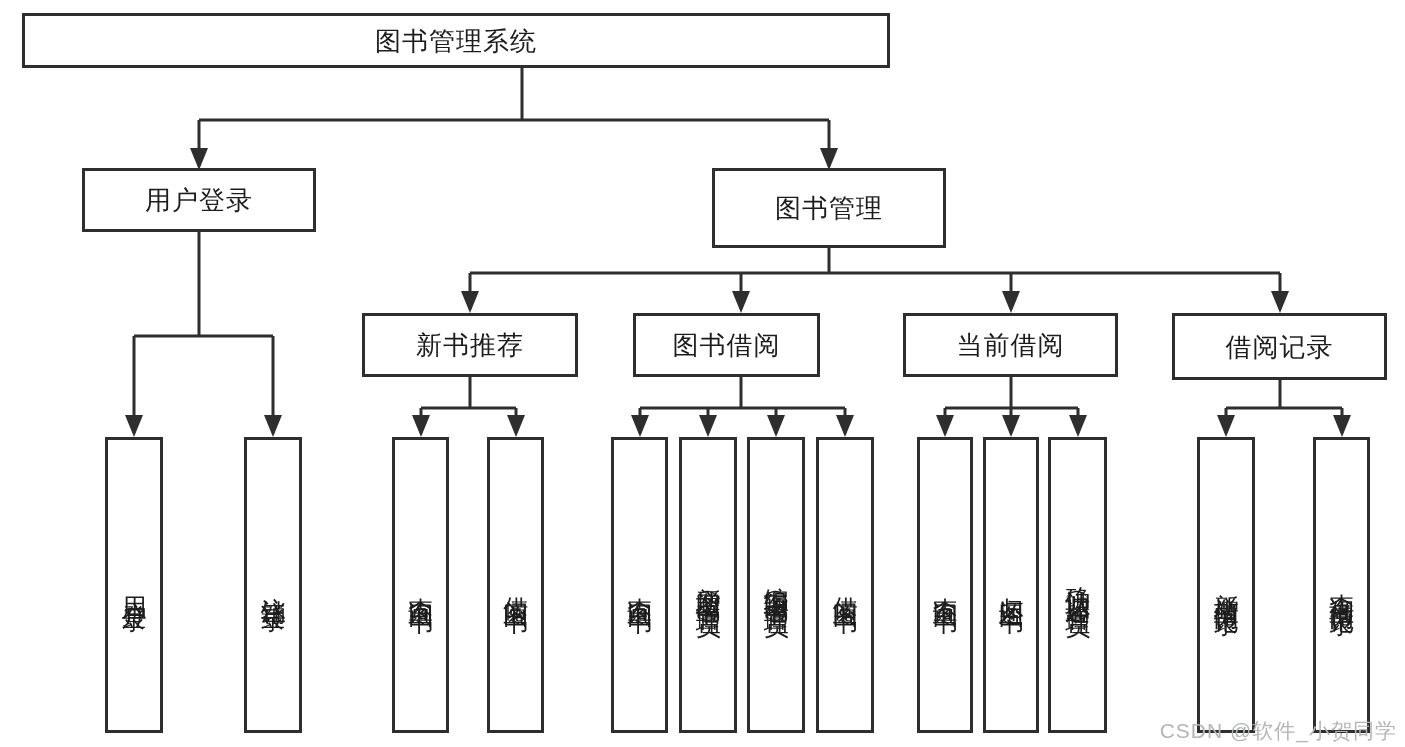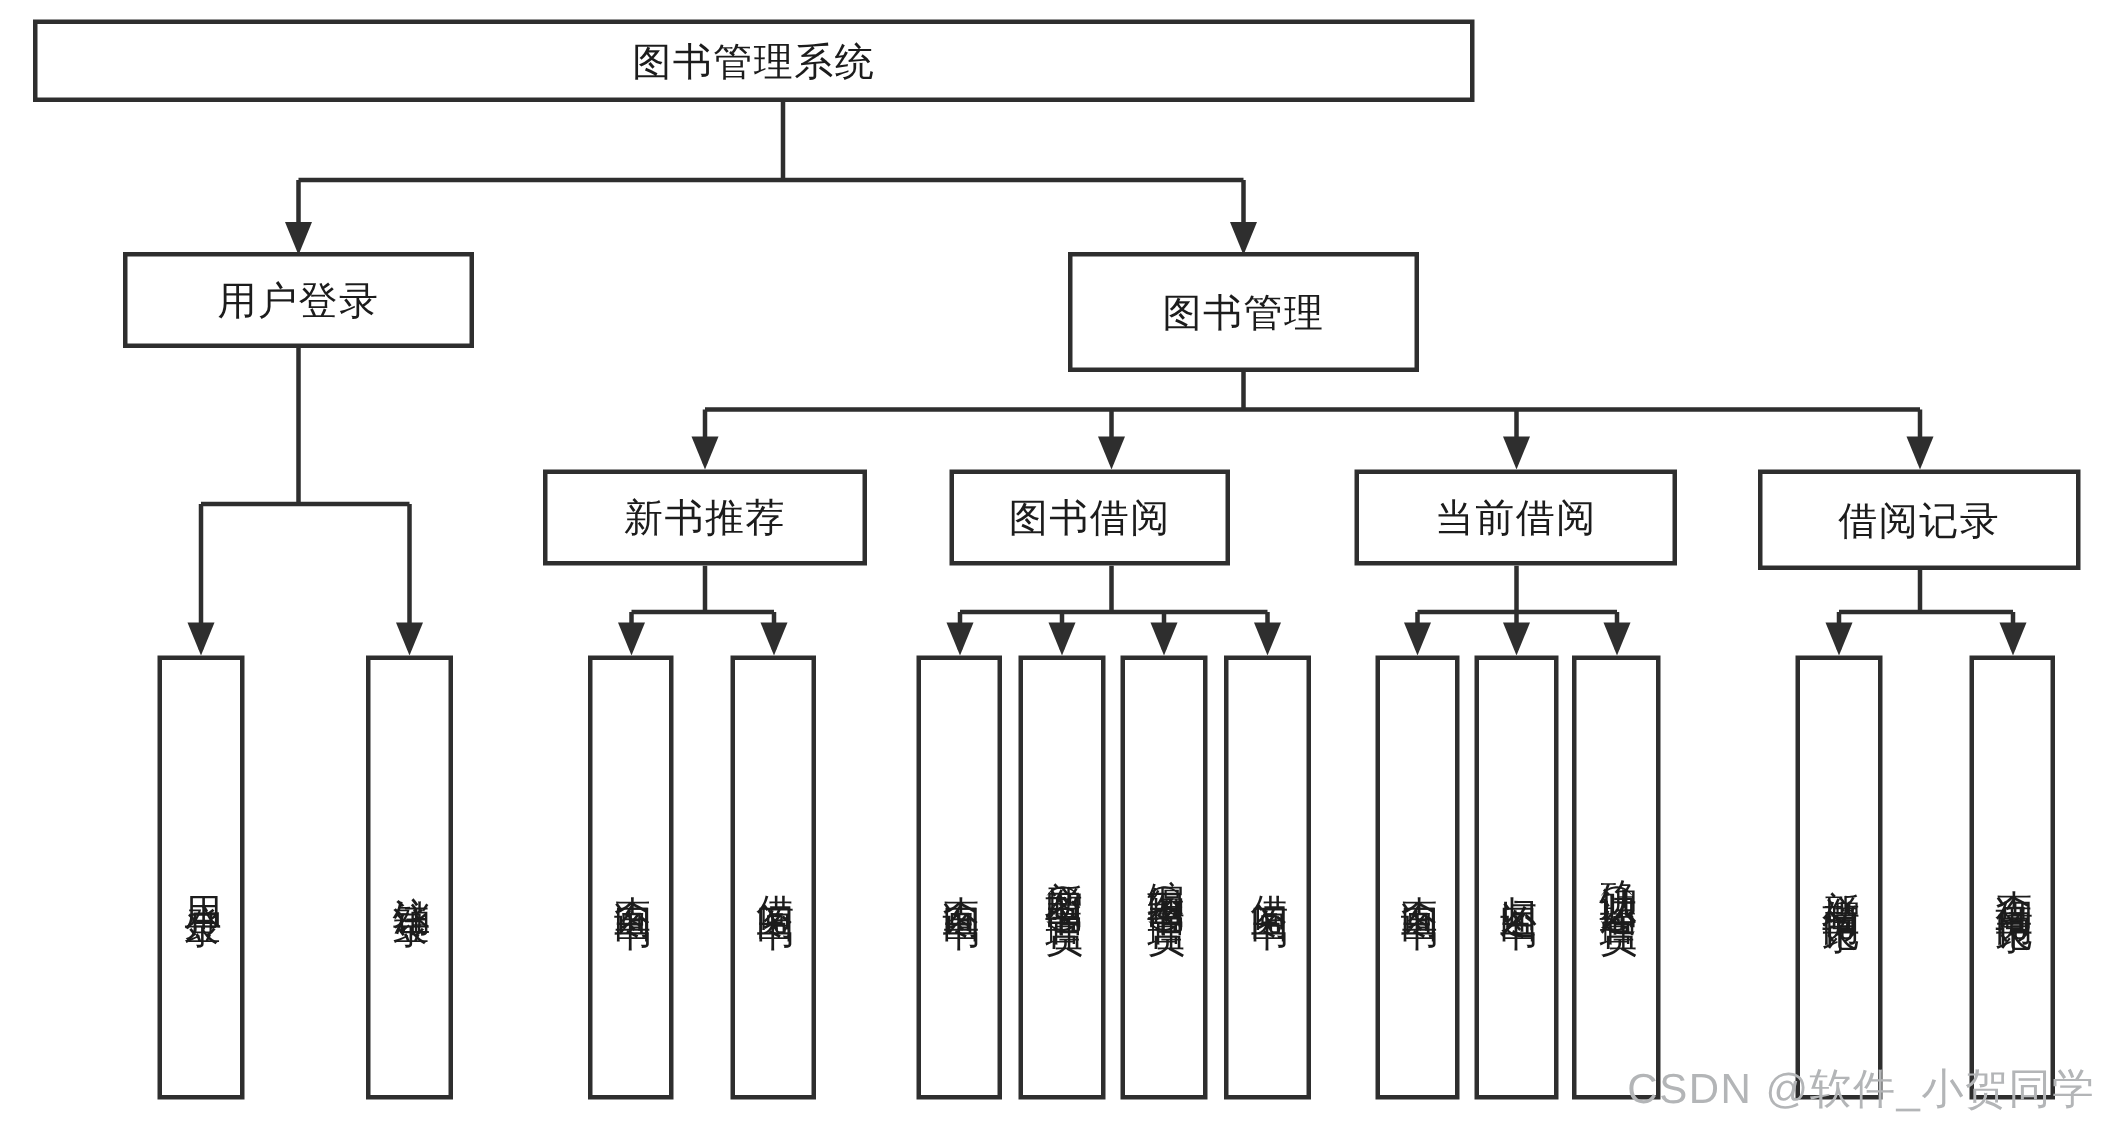--- a/index.html
+++ b/index.html
@@ -37,21 +37,21 @@
     text-orientation: mixed;
     font-size: 25px;
     letter-spacing: 4px;
     line-height: 1.1;
     white-space: nowrap;
   }
   .watermark {
     position: absolute;
     right: 8px;
     bottom: 2px;
-    font-size: 28px;
+    font-size: 21px;
     color: #b3b5b7;
     white-space: nowrap;
     letter-spacing: 1px;
   }
 </style>
 </head>
 <body>
 
 <div class="canvas">
 
@@ -79,21 +79,21 @@
       <polygon points="767,415 785,415 776,437"></polygon>
       <polygon points="836,415 854,415 845,437"></polygon>
       <polygon points="936,415 954,415 945,437"></polygon>
       <polygon points="1002,415 1020,415 1011,437"></polygon>
       <polygon points="1069,415 1087,415 1078,437"></polygon>
       <polygon points="1217,415 1235,415 1226,437"></polygon>
       <polygon points="1333,415 1351,415 1342,437"></polygon>
     </g>
   </svg>
 
-  <div class="box" style="left:22px; top:13px; width:961px; height:55px;">
+  <div class="box" style="left:22px; top:13px; width:868px; height:55px;">
     <span class="hlabel">图书管理系统</span>
   </div>
 
   <div class="box" style="left:82px; top:168px; width:234px; height:64px;">
     <span class="hlabel">用户登录</span>
   </div>
   <div class="box" style="left:712px; top:168px; width:234px; height:80px;">
     <span class="hlabel">图书管理</span>
   </div>
 

